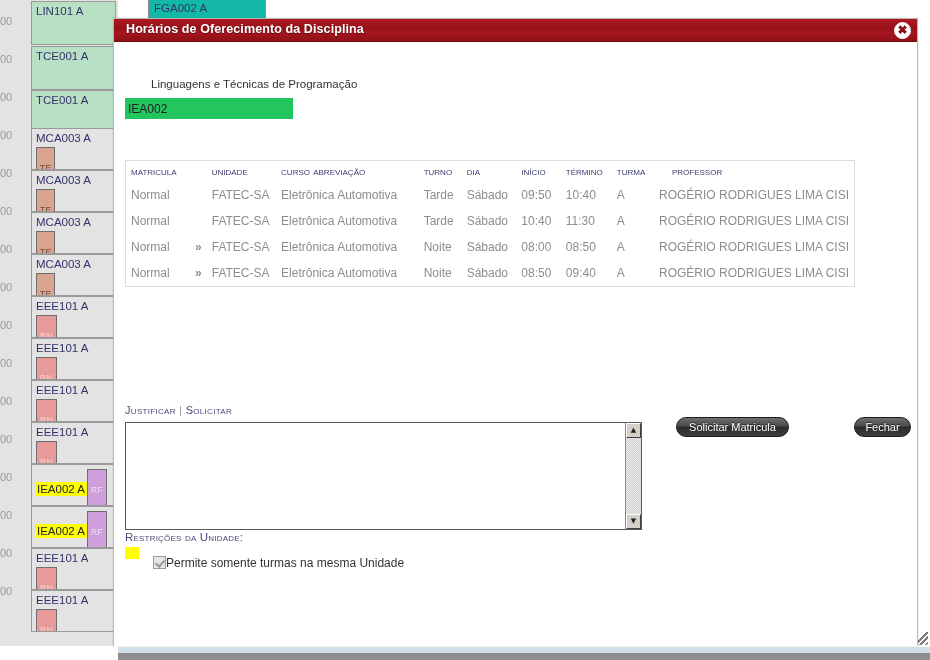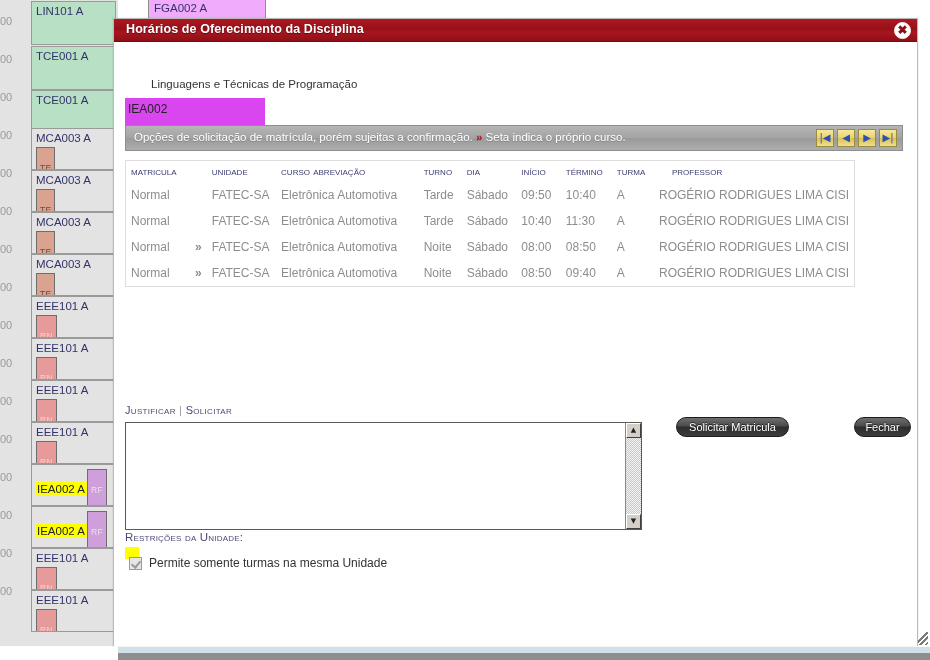--- a/index.html
+++ b/index.html
@@ -96,21 +96,21 @@
     left: 118px; top: 0;
     right: 0; bottom: 14px;
     background: #ffffff;
   }
   .bg-top-cell {
     position: absolute;
     left: 30px; top: 0px;
     width: 118px; height: 20px;
     border: 1px solid #8f8f8f;
     border-top: none;
-    background: #f0abfc;
+    background: #14b8a6;
     padding: 2px 0 0 5px;
     font-size: 11.5px;
     color: #33336b;
   }
 
   
   .page-hscroll {
     position: absolute;
     left: 118px;
     bottom: 0;
@@ -190,23 +190,23 @@
   .disc-name {
     position: absolute;
     left: 13px; top: 36px;
     font-size: 11.5px;
     color: #333333;
     padding-left: 24px;
   }
   .disc-code-wrap {
     position: absolute;
     left: 11px; top: 56px;
-    background: #d946ef;
-    padding: 1px 3px 8px 3px;
-    width: 140px;
+    background: #22c55e;
+    padding: 1px 3px 2px 3px;
+    width: 168px;
   }
   .disc-code {
     font-size: 12px;
     color: #222222;
   }
 
   
   .infobar {
     position: absolute;
     left: 11px; top: 83px;
@@ -380,24 +380,24 @@
     letter-spacing: 0.2px;
   }
   .restr-hl {
     position: absolute;
     left: 11px; top: 505px;
     width: 14px; height: 12px;
     background: #ffff00;
   }
   .restr-row {
     position: absolute;
-    left: 15px;
+    left: 39px;
     display: flex;
-    align-items: center;
-    gap: 7px;
+    align-items: flex-start;
+    gap: 0;
   }
   #restr-row-1 { top: 514px; }
   #restr-row-2 { top: 543px; }
   .cbx {
     width: 13px; height: 13px;
     background: #e6e6e6;
     border: 1px solid #9a9a9a;
     position: relative;
     flex: none;
   }
@@ -483,33 +483,20 @@
     </div>
 
     <div class="dialog-body">
 
       <div class="disc-name">Linguagens e Técnicas de Programação</div>
 
       <div class="disc-code-wrap">
         <span class="disc-code">IEA002</span>
       </div>
 
-      <div class="infobar">
-        <div class="infobar-text">
-          <span>Opções de solicitação de matrícula, porém sujeitas a confirmação.</span>
-          <span class="infobar-arrow">»</span>
-          <span>Seta indica o próprio curso.</span>
-        </div>
-        <div class="pager" id="pager">
-            <div class="pager-btn">|◀</div>
-            <div class="pager-btn">◀</div>
-            <div class="pager-btn">▶</div>
-            <div class="pager-btn">▶|</div>
-          </div>
-      </div>
 
       <div class="sched-table">
         <table class="grid">
           <thead>
             <tr id="thead-row">
                 <th class="sc" style="width: 78px;">Matricula</th>
                 <th class="sc" style="width: 12px;"></th>
                 <th class="sc" style="width: 72px;">Unidade</th>
                 <th class="sc" style="width: 170px;">Curso Abreviação</th>
                 <th class="sc" style="width: 48px;">Turno</th>

